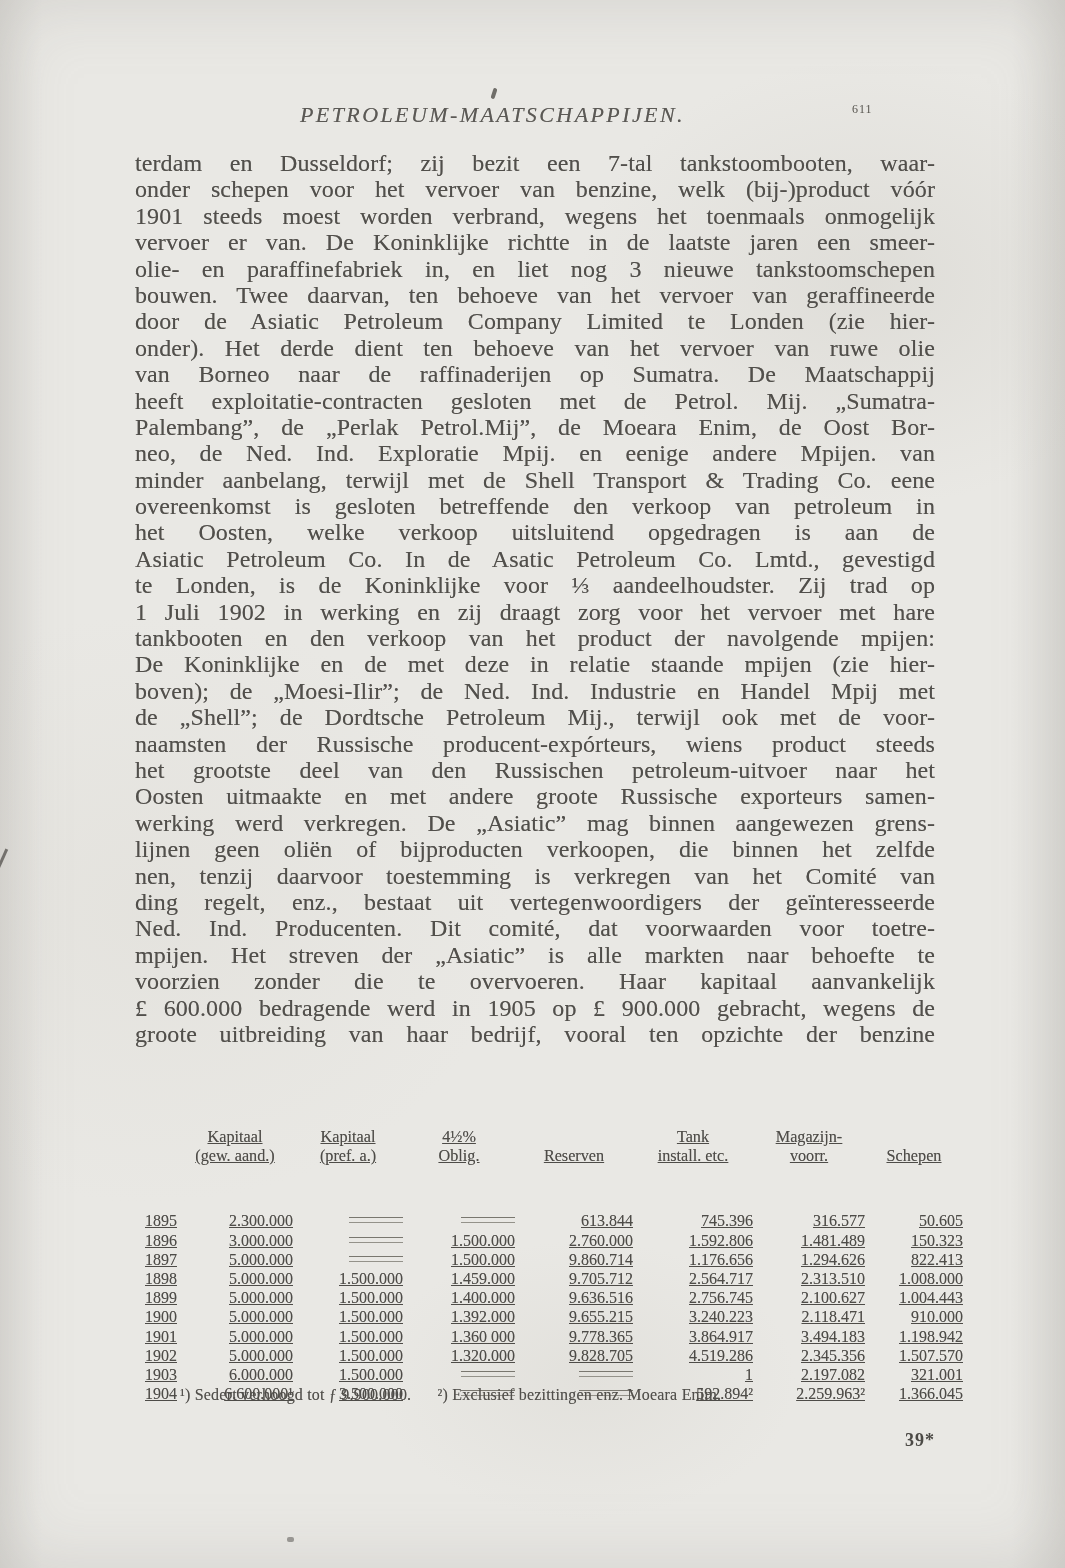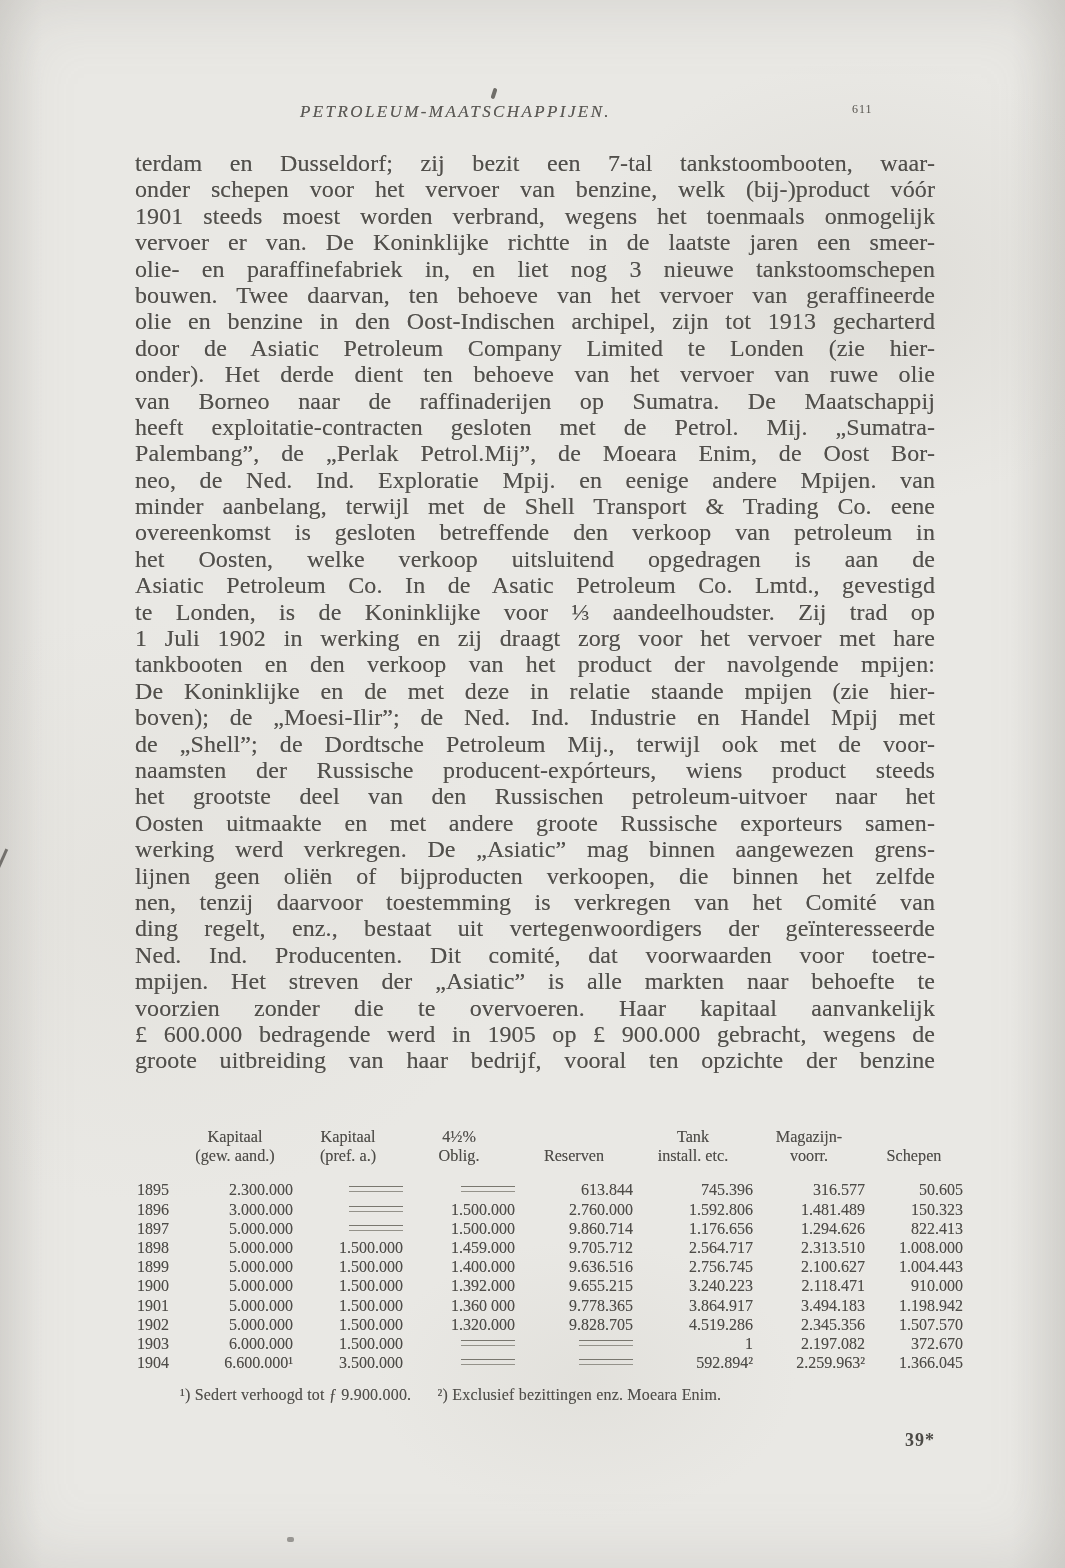--- a/index.html
+++ b/index.html
@@ -14,21 +14,21 @@
       radial-gradient(ellipse 300px 200px at 55% 88%, rgba(216,214,208,0.4), transparent 70%),
       linear-gradient(90deg, rgba(192,190,184,0.28), transparent 4%, transparent 95%, rgba(192,190,184,0.33));
     box-shadow: inset 0 0 70px rgba(150,148,142,0.28);
     overflow: hidden;
     font-family: "Liberation Serif", serif;
     color: #504e4a;
   }
   .running-header { position: absolute; top: 102px; left: 0; width: 100%; height: 30px; }
   .header-title {
     position: absolute; left: 300px; top: 0;
-    font-style: italic; font-size: 17px; letter-spacing: 2.4px;
+    font-style: italic; font-size: 22px; letter-spacing: 2.4px;
     color: #5b5955;
     text-shadow: 0 0 0.6px rgba(96,94,90,0.6);
   }
   .page-number {
     position: absolute; left: 852px; top: 0;
     font-size: 12px; letter-spacing: 1px; color: #57554f;
   }
   .body-text {
     position: absolute; left: 135px; top: 150px; width: 800px;
     font-size: 24px; line-height: 26.4px;
@@ -45,24 +45,25 @@
   .fin-table {
     position: absolute; left: 133px; top: 1128px; width: 840px;
     font-size: 16px; color: #4e4c48;
     text-shadow: 0 0 0.5px rgba(92,90,86,0.5);
   }
   .t-row {
     display: grid;
     grid-template-columns: 44px 116px 110px 112px 118px 120px 112px 98px;
     height: 19.2px; line-height: 19.2px;
     align-items: baseline;
+    text-decoration: underline;
   }
   .t-row.header { font-size: 16.2px; }
   .t-row .cell { text-align: right; overflow: visible; white-space: nowrap; }
-  .t-row .cell.year { text-align: left; padding-left: 4px; }
+  .t-row .cell.year { text-align: right; padding-left: 4px; margin-top: 31px; }
   .t-row.header .cell { text-align: center; }
   .t-rows { margin-top: 14px; }
   .dash {
     display: inline-block; width: 54px; height: 4px;
     border-top: 1px solid #79776f;
     border-bottom: 1px solid #94928a;
     vertical-align: 3px;
   }
   .footnote {
     position: absolute; left: 180px; top: 1386px; width: 760px;
@@ -92,21 +93,20 @@
     <span class="page-number">611</span>
   </div>
 
   <div class="body-text" id="body-text">
       <div class="line">terdam en Dusseldorf; zij bezit een 7-tal tankstoombooten, waar-</div>
       <div class="line">onder schepen voor het vervoer van benzine, welk (bij-)product vóór</div>
       <div class="line">1901 steeds moest worden verbrand, wegens het toenmaals onmogelijk</div>
       <div class="line">vervoer er van. De Koninklijke richtte in de laatste jaren een smeer-</div>
       <div class="line">olie- en paraffinefabriek in, en liet nog 3 nieuwe tankstoomschepen</div>
       <div class="line">bouwen. Twee daarvan, ten behoeve van het vervoer van geraffineerde</div>
-      <div class="line">olie en benzine in den Oost-Indischen archipel, zijn tot 1913 gecharterd</div>
       <div class="line">door de Asiatic Petroleum Company Limited te Londen (zie hier-</div>
       <div class="line">onder). Het derde dient ten behoeve van het vervoer van ruwe olie</div>
       <div class="line">van Borneo naar de raffinaderijen op Sumatra. De Maatschappij</div>
       <div class="line">heeft exploitatie-contracten gesloten met de Petrol. Mij. „Sumatra-</div>
       <div class="line">Palembang”, de „Perlak Petrol.Mij”, de Moeara Enim, de Oost Bor-</div>
       <div class="line">neo, de Ned. Ind. Exploratie Mpij. en eenige andere Mpijen. van</div>
       <div class="line">minder aanbelang, terwijl met de Shell Transport &amp; Trading Co. eene</div>
       <div class="line">overeenkomst is gesloten betreffende den verkoop van petroleum in</div>
       <div class="line">het Oosten, welke verkoop uitsluitend opgedragen is aan de</div>
       <div class="line">Asiatic Petroleum Co. In de Asatic Petroleum Co. Lmtd., gevestigd</div>
@@ -233,21 +233,21 @@
           <div class="cell">1.507.570</div>
         </div>
         <div class="t-row">
           <div class="cell year">1903</div>
           <div class="cell">6.000.000</div>
           <div class="cell">1.500.000</div>
           <div class="cell"><span class="dash"></span></div>
           <div class="cell"><span class="dash"></span></div>
           <div class="cell">1</div>
           <div class="cell">2.197.082</div>
-          <div class="cell">372.670</div>
+          <div class="cell">321.001</div>
         </div>
         <div class="t-row">
           <div class="cell year">1904</div>
           <div class="cell">6.600.000¹</div>
           <div class="cell">3.500.000</div>
           <div class="cell"><span class="dash"></span></div>
           <div class="cell"><span class="dash"></span></div>
           <div class="cell">592.894²</div>
           <div class="cell">2.259.963²</div>
           <div class="cell">1.366.045</div>

